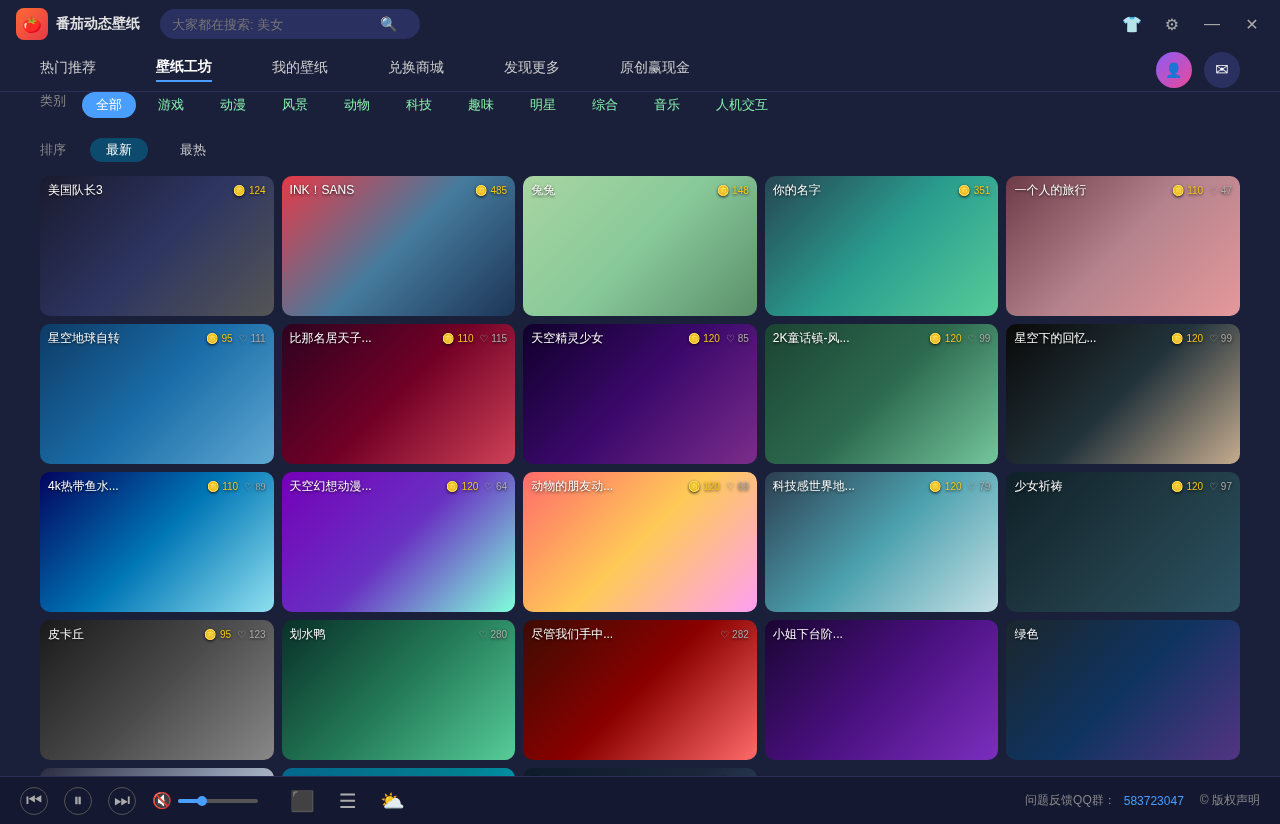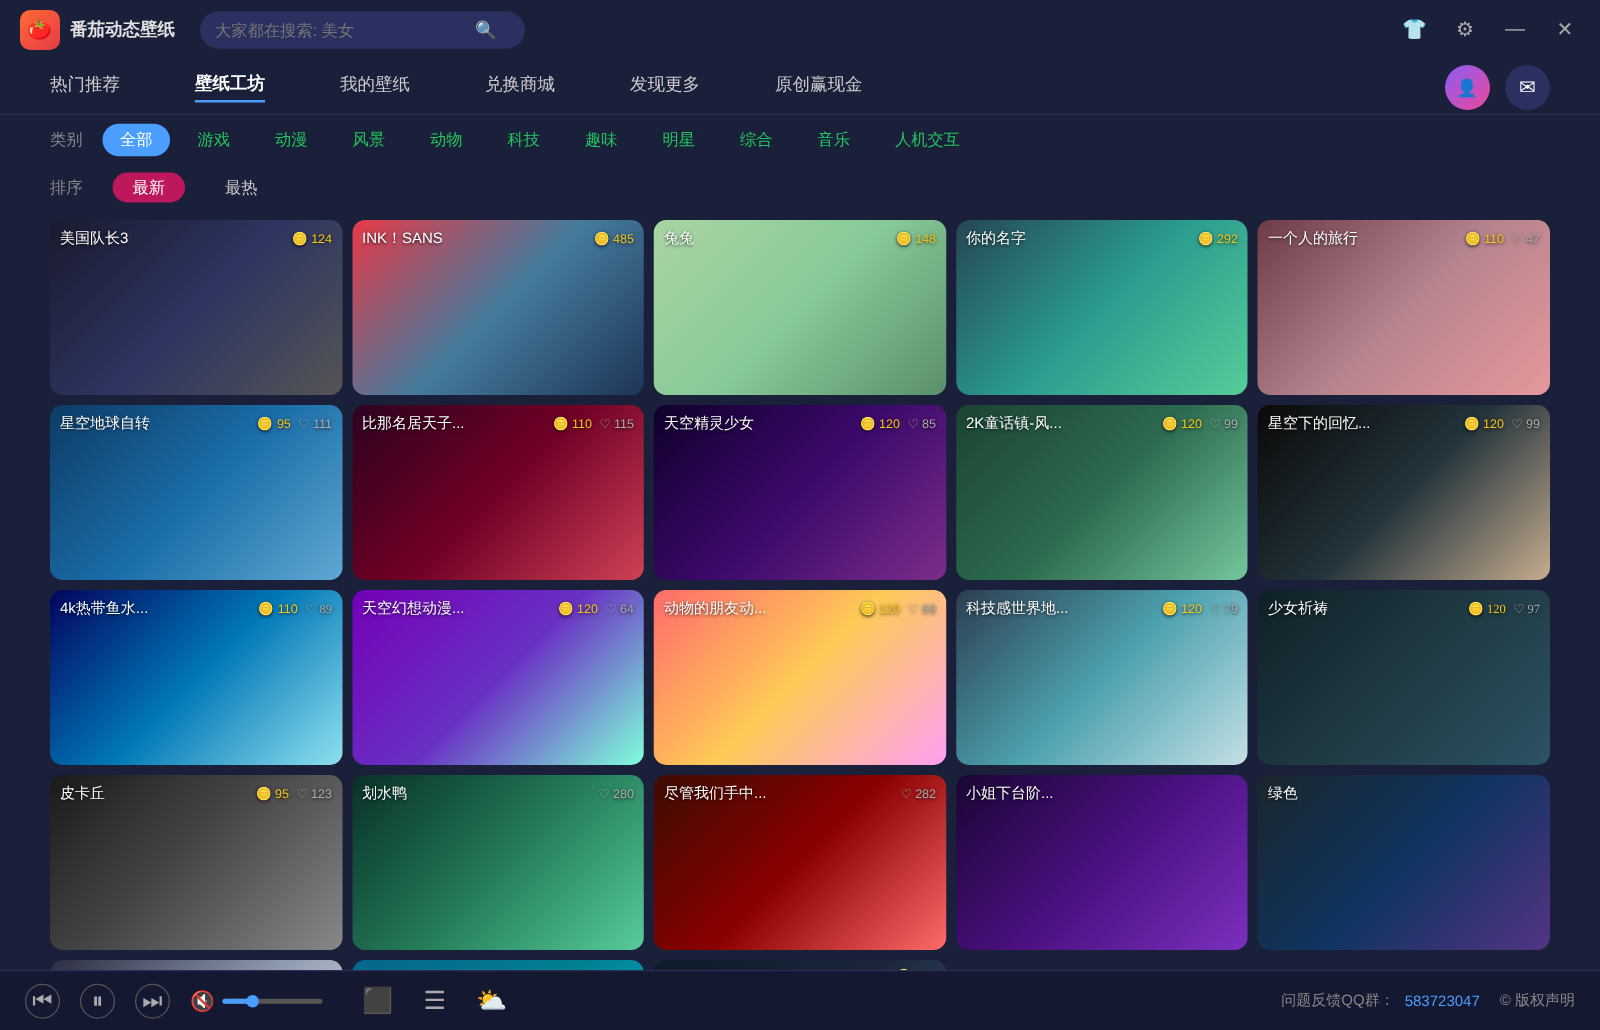--- a/index.html
+++ b/index.html
@@ -131,35 +131,35 @@
       cursor: pointer;
       font-size: 16px;
     }
 
     
     #filterbar {
       width: 100%;
       height: 40px;
       background: #1a1f3a;
       display: flex;
-      align-items: center;
+      align-items: flex-start;
       padding: 0 40px;
       gap: 8px;
     }
     #filter-label {
       font-size: 13px;
       color: #888;
       margin-right: 8px;
     }
     .filter-btn {
       padding: 4px 14px;
       border-radius: 14px;
       font-size: 13px;
       cursor: pointer;
-      color: #22c55e;
+      color: #86efac;
       background: transparent;
       border: none;
     }
     .filter-btn.active {
       background: #4a9eff;
       color: #fff;
     }
 
     
     #sortbar {
@@ -174,21 +174,21 @@
     .sort-btn {
       padding: 3px 16px;
       border-radius: 14px;
       font-size: 13px;
       cursor: pointer;
       color: #ccc;
       background: transparent;
       border: none;
     }
     .sort-btn.active {
-      background: #be185d;
+      background: #0c4a6e;
       color: #fff;
     }
 
     
     #grid-area {
       padding: 8px 40px;
       display: grid;
       grid-template-columns: repeat(5, 1fr);
       gap: 8px;
       overflow: hidden;
@@ -255,21 +255,21 @@
     .bg-6 { background: linear-gradient(135deg, #6d3b47, #b5838d, #e5989b); }
     .bg-7 { background: linear-gradient(135deg, #0d3b66, #1a6da8, #5fa8d3); }
     .bg-8 { background: linear-gradient(135deg, #2d0320, #720026, #ce4257); }
     .bg-9 { background: linear-gradient(135deg, #10002b, #3c096c, #7b2d8b); }
     .bg-10 { background: linear-gradient(135deg, #1b4332, #2d6a4f, #74c69d); }
     .bg-11 { background: linear-gradient(135deg, #0a0908, #22333b, #c6ac8f); }
     .bg-12 { background: linear-gradient(135deg, #03045e, #0077b6, #90e0ef); }
     .bg-13 { background: linear-gradient(135deg, #7400b8, #6930c3, #80ffdb); }
     .bg-14 { background: linear-gradient(135deg, #ff6b6b, #feca57, #ff9ff3); }
     .bg-15 { background: linear-gradient(135deg, #2c3e50, #4ca1af, #c4e0e5); }
-    .bg-16 { background: linear-gradient(135deg, #0f2027, #203a43, #2c5364); font-family: Liberation Serif, serif; }
+    .bg-16 { background: linear-gradient(135deg, #0f2027, #203a43, #2c5364); }
     .bg-17 { background: linear-gradient(135deg, #373b44, #4286f4, #c4e0e5); }
     .bg-18 { background: linear-gradient(135deg, #1a1a1a, #4a4a4a, #888); }
     .bg-19 { background: linear-gradient(135deg, #093028, #237a57, #57cc99); }
     .bg-20 { background: linear-gradient(135deg, #3d0c02, #8b0000, #ff6b6b); }
     .bg-21 { background: linear-gradient(135deg, #1a0533, #4a1080, #7b2fbe); }
     .bg-22 { background: linear-gradient(135deg, #1b262c, #0f3460, #533483); }
     .bg-23 { background: linear-gradient(135deg, #2b2d42, #8d99ae, #edf2f4); }
     .bg-24 { background: linear-gradient(135deg, #05668d, #028090, #00b4d8); }
     .bg-25 { background: linear-gradient(135deg, #0d1b2a, #1b263b, #415a77); }
 
@@ -441,21 +441,21 @@
           <span class="card-coin">🪙 148</span>
         </span>
       </div>
 
     </div>
     <div class="card bg-5">
       <div class="card-overlay"></div>
       <div class="card-info">
         <span class="card-title">你的名字</span>
         <span class="card-stats">
-          <span class="card-coin">🪙 292</span>
+          <span class="card-coin">🪙 351</span>
         </span>
       </div>
 
     </div>
     <div class="card bg-6">
       <div class="card-overlay"></div>
       <div class="card-info">
         <span class="card-title">一个人的旅行</span>
         <span class="card-stats">
           <span class="card-coin">🪙 110</span>

